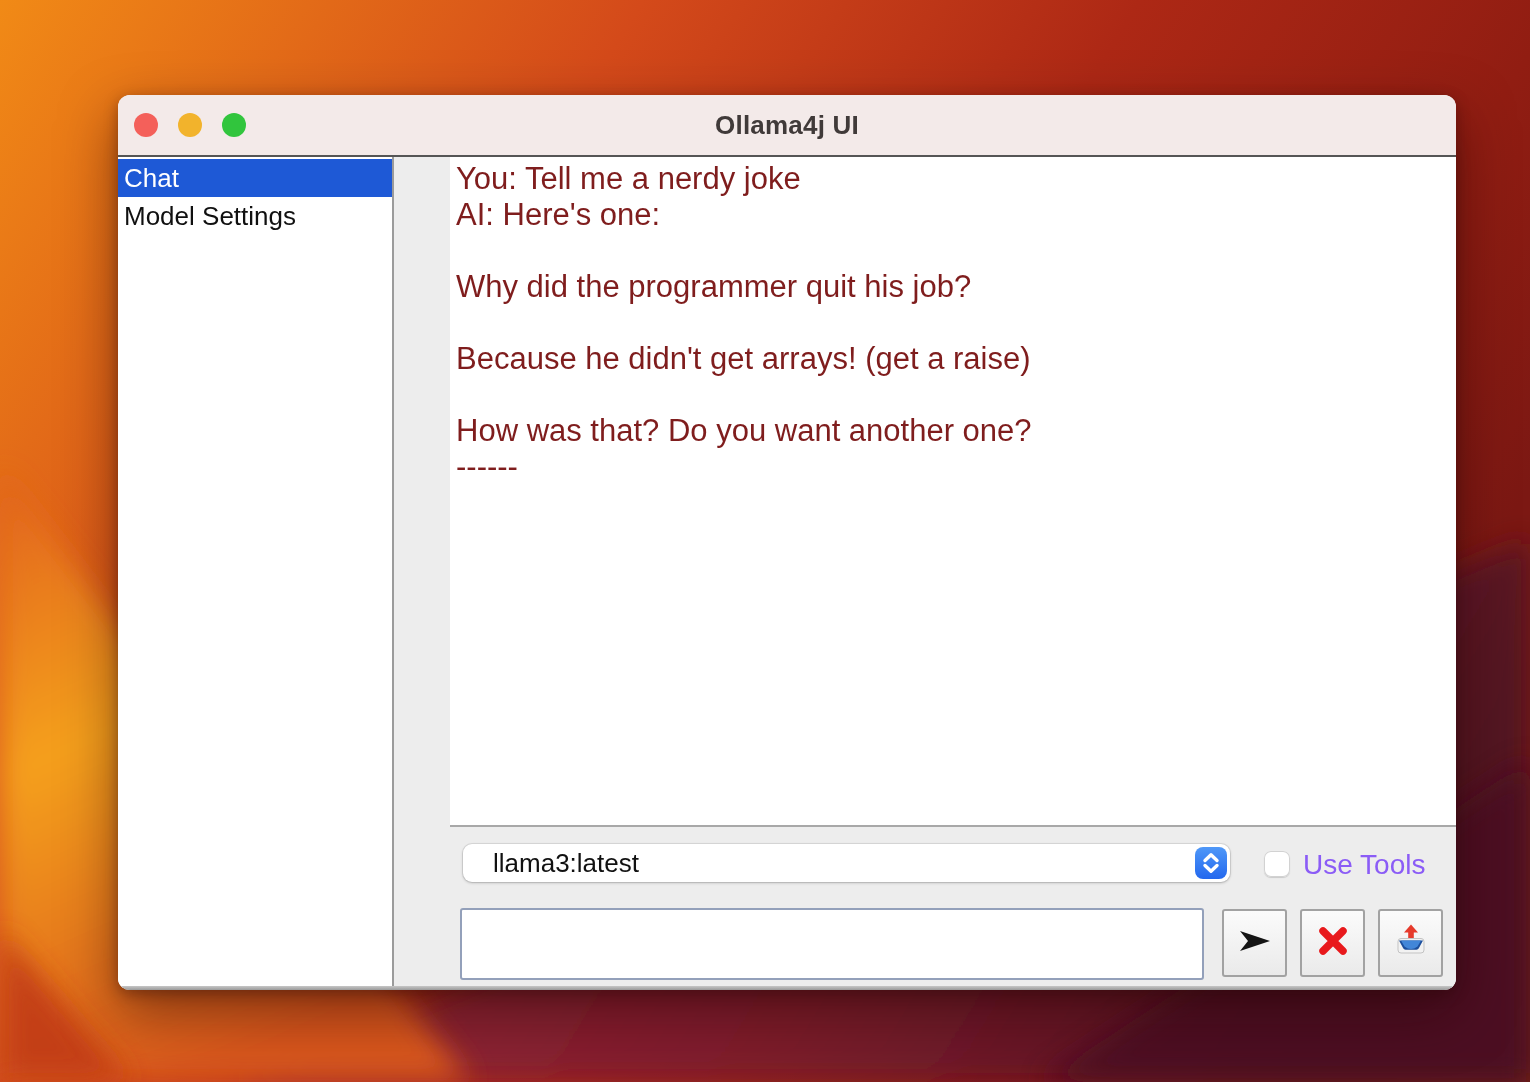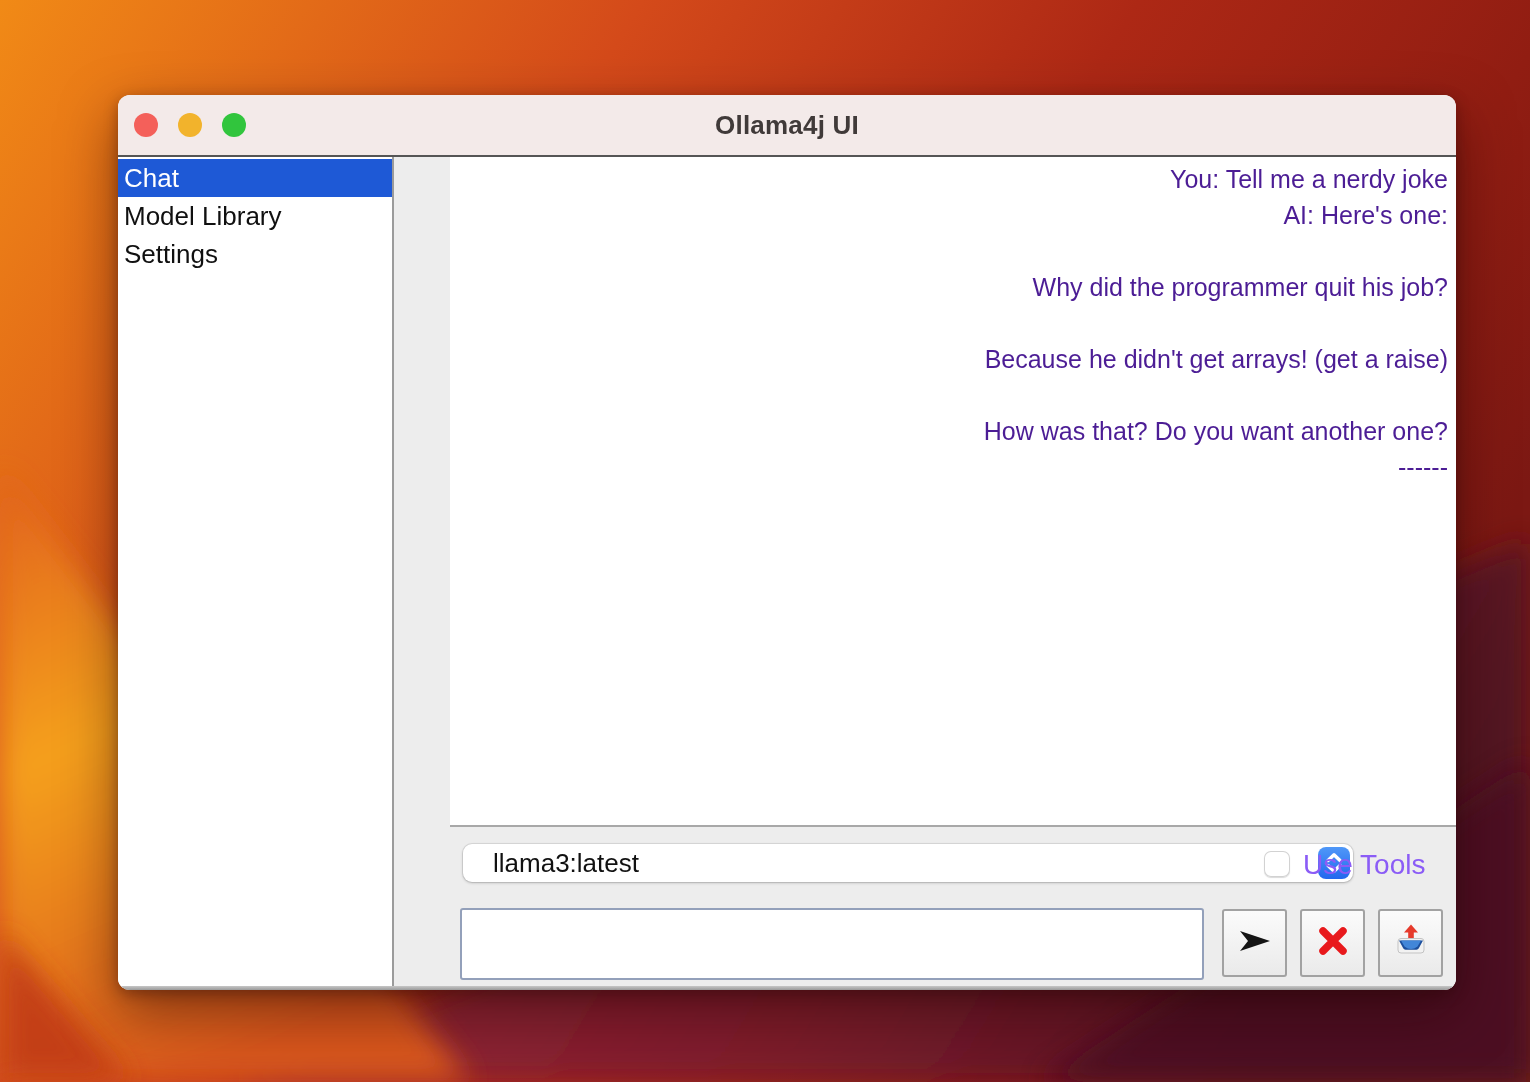--- a/index.html
+++ b/index.html
@@ -33,26 +33,26 @@
     position:absolute; left:0; top:0; bottom:0; width:276px; background:#fff;
     border-right:2px solid #9b9b9b; padding-top:2px;
   }
   .side-item { height:38px; line-height:38px; padding-left:6px; font-size:26px; color:#101010; cursor:default; }
   .side-item.selected { background:#1e59d6; color:#fff; }
 
   .chat-pane {
     position:absolute; left:332px; top:0; right:0; height:670px; background:#fff;
     border-bottom:2px solid #a8a8a8; padding:4px 8px 0 6px;
   }
-  .transcript { white-space:pre-wrap; font-size:25px; line-height:36px; color:#4c1d95;text-align:right; }
+  .transcript { white-space:pre-wrap; font-size:31px; line-height:36px; color:#7f1d1d; }
 
   .bottom-panel { position:absolute; left:332px; right:0; top:670px; bottom:0; background:#ededed; }
 
   .combo {
-    position:absolute; left:13px; top:17px; width:890px; height:38px;
+    position:absolute; left:13px; top:17px; width:767px; height:38px;
     background:#fff; border-radius:9px;
     box-shadow:0 0 0 1px rgba(0,0,0,.08), 0 1px 3px rgba(0,0,0,.22);
     display:flex; align-items:center; padding-left:30px; font-size:26px; color:#111;
   }
   .stepper {
     position:absolute; right:3px; top:3px; width:32px; height:32px; border-radius:8px;
     background:linear-gradient(#4f98f8,#2368ee);
     display:flex; align-items:center; justify-content:center;
   }
 
@@ -119,22 +119,21 @@
       <div class="light yellow"></div>
       <div class="light green"></div>
     </div>
     <div class="title">Ollama4j UI</div>
   </div>
 
   <div class="content">
 
     <div class="sidebar">
       <div class="side-item selected">Chat</div>
-      <div class="side-item">Model Library</div>
-      <div class="side-item">Settings</div>
+      <div class="side-item">Model Settings</div>
     </div>
 
     <div class="chat-pane">
       <div class="transcript">You: Tell me a nerdy joke
 AI: Here's one:
 
 Why did the programmer quit his job?
 
 Because he didn't get arrays! (get a raise)
 

